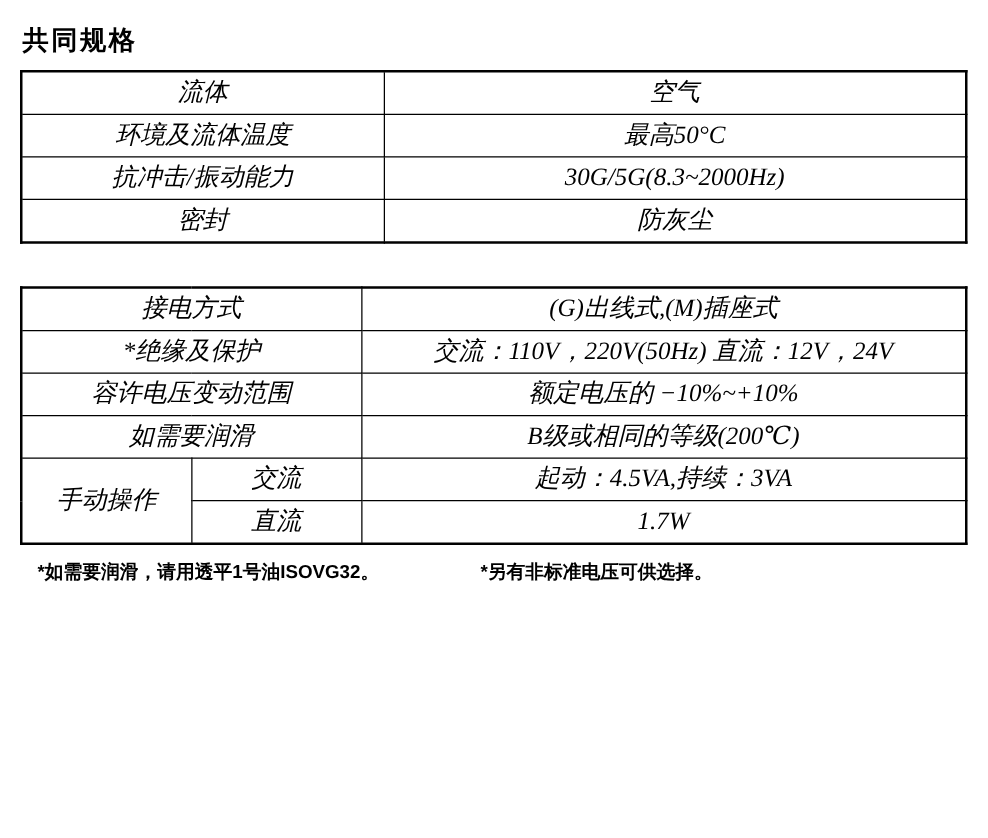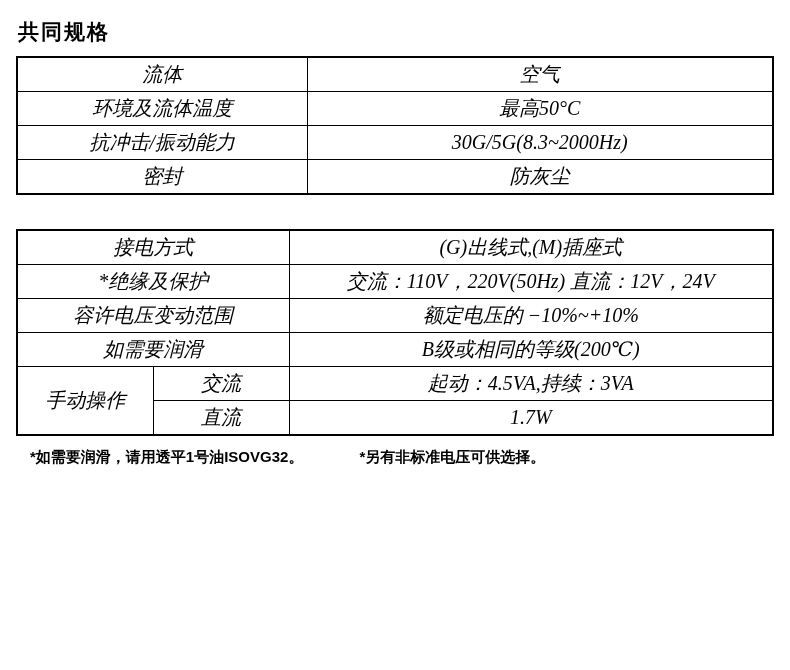--- a/index.html
+++ b/index.html
@@ -57,21 +57,21 @@
   .t2 td.sublabel { width: 110px; }
 
   .spacer-1 { height: 34px; }
 
   .footnotes {
     margin-top: 12px;
     font-family: "Liberation Sans", "DejaVu Sans", sans-serif;
     font-weight: bold;
     font-size: 15px;
     display: flex;
-    gap: 56px;
+    gap: 81px;
     padding-left: 14px;
   }
   .footnotes span { white-space: nowrap; }
 </style>
 </head>
 <body>
 
 <div class="page">
 
   <h2 class="section-title">共同规格</h2>

